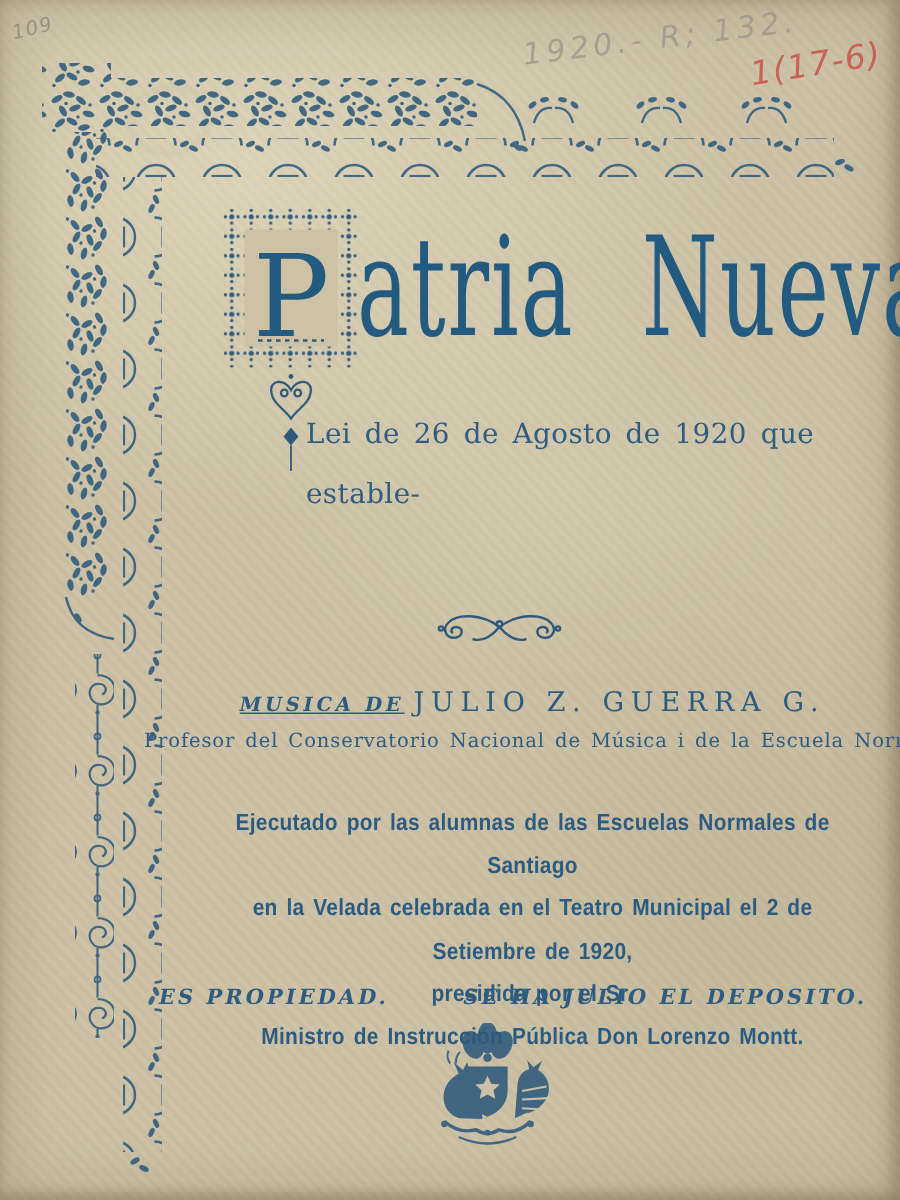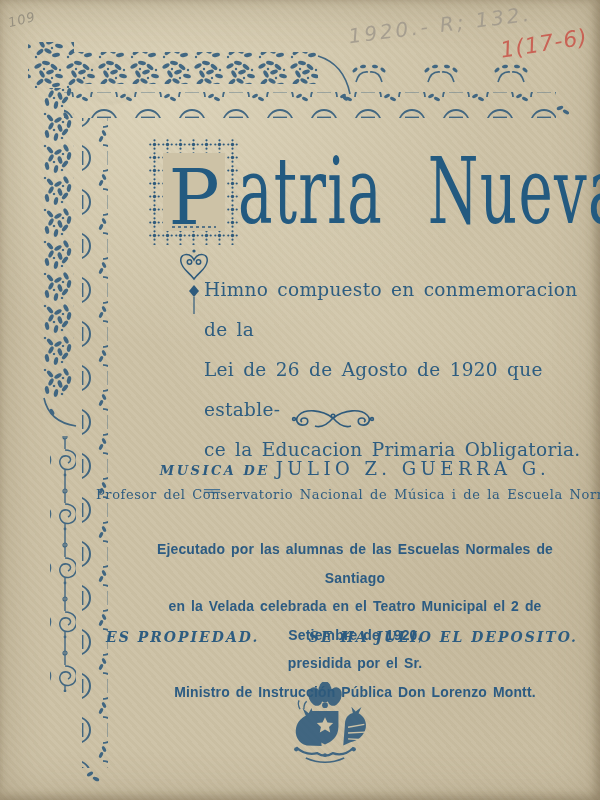--- a/index.html
+++ b/index.html
@@ -31,33 +31,33 @@
 
   
   .subtitle { left:204px; top:270px; width:378px; font-size:18.5px; line-height:40px;
               color:#2e5d80; letter-spacing:.3px; word-spacing:3px; }
   .subtitle .end-mark { font-size:15px; letter-spacing:-2px; color:#4a7392; }
 
   .divider { left:272px; top:404px; }
 
   
   .musica-row { left:110px; top:458px; width:490px; text-align:center; color:#2c5b80; white-space:nowrap; }
-  .musica-label { font:italic bold 13px "DejaVu Serif", serif; letter-spacing:2.5px; margin-right:6px; }
+  .musica-label { font:italic bold 13px "DejaVu Serif", serif; letter-spacing:2.5px; margin-right:6px;text-decoration:underline; }
   .composer { font-size:18px; letter-spacing:4.5px; }
   .profesor { left:96px; top:487px; width:510px; text-align:center; font-size:13px;
               letter-spacing:.6px; word-spacing:2px; color:#2e5c80; white-space:nowrap; }
 
   
   .performance { left:110px; top:535px; width:490px; text-align:center;
                  font-family:"Liberation Sans", sans-serif; font-weight:bold; font-size:15.5px;
                  line-height:28.5px; color:#2c5b82; transform:scaleX(.9); transform-origin:center top;
                  letter-spacing:.2px; word-spacing:2px; }
 
   
-  .legal { left:106px; top:629px; right:22px; display:flex; justify-content:space-between;
+  .legal { left:106px; top:657px; right:22px; display:flex; justify-content:space-between;
            font:italic bold 14px "DejaVu Serif", serif; letter-spacing:2px; color:#2d5c80; }
 
   .coat { left:277px; top:682px; opacity:.88; }
 </style>
 </head>
 <body>
 
 <div class="page">
 
   <svg class="abs" width="600" height="800" viewBox="0 0 600 800" style="left:0;top:0; opacity:.88;">
@@ -163,23 +163,21 @@
       <path d="M46 122 C 42 114, 31 115, 33 124 C 34 131, 41 134, 46 141 C 51 134, 58 131, 59 124 C 61 115, 50 114, 46 122 Z"></path>
       <circle cx="41.5" cy="124" r="2.2"></circle>
         <circle cx="50.5" cy="124" r="2.2"></circle>
       <path d="M46 147 l5 6 -5 6 -5 -6 Z" fill="#2e5a7c" stroke="none"></path>
       <line x1="46" y1="159" x2="46" y2="176" stroke-width="1.2"></line>
     </g>
   </svg>
   <div class="abs title-rest">atria Nueva</div>
 
   <div class="abs subtitle">
-    <div>Himno compuesto en conmemoracion de la</div>
     <div>Lei de 26 de Agosto de 1920 que estable-</div>
-    <div><span>ce la Educacion Primaria Obligatoria.</span> <span class="end-mark">══</span></div>
   </div>
 
   <svg class="abs divider" width="122" height="32" viewBox="0 0 122 32">
     <g fill="none" stroke="#2e5a7c" stroke-width="1.6">
       <path d="M61 14 C 49 5, 33 5, 27 11 C 22 16, 26 22, 32 21 C 37 20, 37 14, 32 14 C 29 14, 28 17, 30 18"></path>
       <path d="M61 14 C 73 5, 89 5, 95 11 C 100 16, 96 22, 90 21 C 85 20, 85 14, 90 14 C 93 14, 94 17, 92 18"></path>
       <path d="M61 14 C 55 21, 49 24, 43 22"></path>
       <path d="M61 14 C 67 21, 73 24, 79 22"></path>
       <circle cx="61" cy="12" r="1.8"></circle>
       <circle cx="22" cy="15" r="1.4"></circle>

